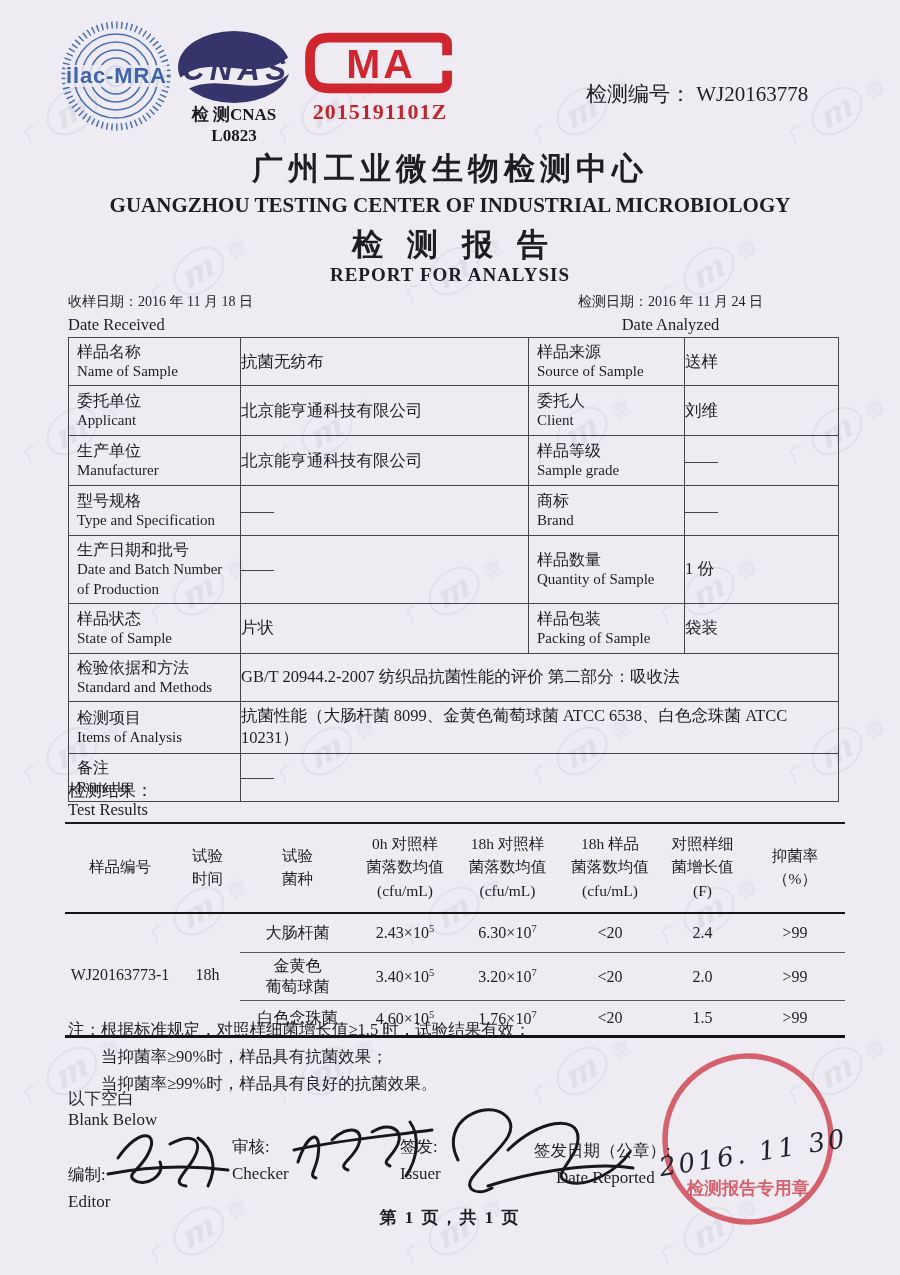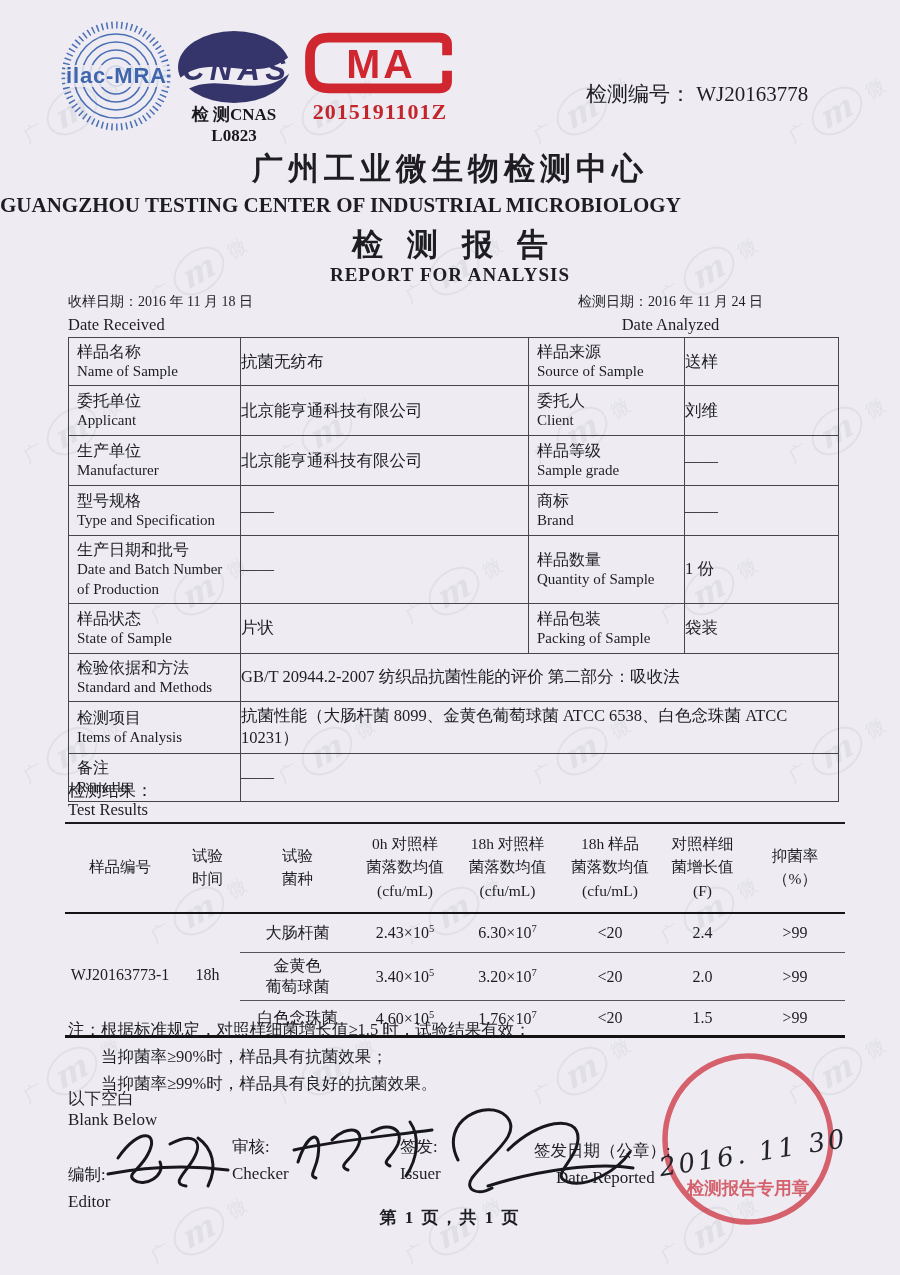--- a/index.html
+++ b/index.html
@@ -24,21 +24,21 @@
         font-size:17px; font-weight:bold; color:#17171c; }
   .cma-number  { position:absolute; left:299px; top:99px; width:162px; text-align:center;
         font-size:22px; font-weight:bold; color:#c2262c; letter-spacing:1px; }
   .testno { position:absolute; left:586px; top:80px; }
   .testno .zh { font-size:21px; }
   .testno .en { font-size:20px; margin-top:7px; }
 
   
   .t-zh1 { position:absolute; left:0; top:148px; width:100%; text-align:center;
         font-size:31px; font-weight:bold; letter-spacing:5px; }
-  .t-en1 { position:absolute; left:0; top:193px; width:100%; text-align:left;
+  .t-en1 { position:absolute; left:0; top:193px; width:100%; text-align:center;
         font-size:21px; font-weight:bold; }
   .t-zh2 { position:absolute; left:0; top:224px; width:100%; text-align:center;
         font-size:31px; font-weight:bold; letter-spacing:24px; text-indent:24px; }
   .t-en2 { position:absolute; left:0; top:264px; width:100%; text-align:center;
         font-size:19px; font-weight:bold; letter-spacing:1px; }
 
   
   .d-left  { position:absolute; left:68px;  top:293px; }
   .d-right { position:absolute; left:578px; top:293px;text-align:center; }
   .d-left .zh, .d-right .zh { font-size:14px; }

